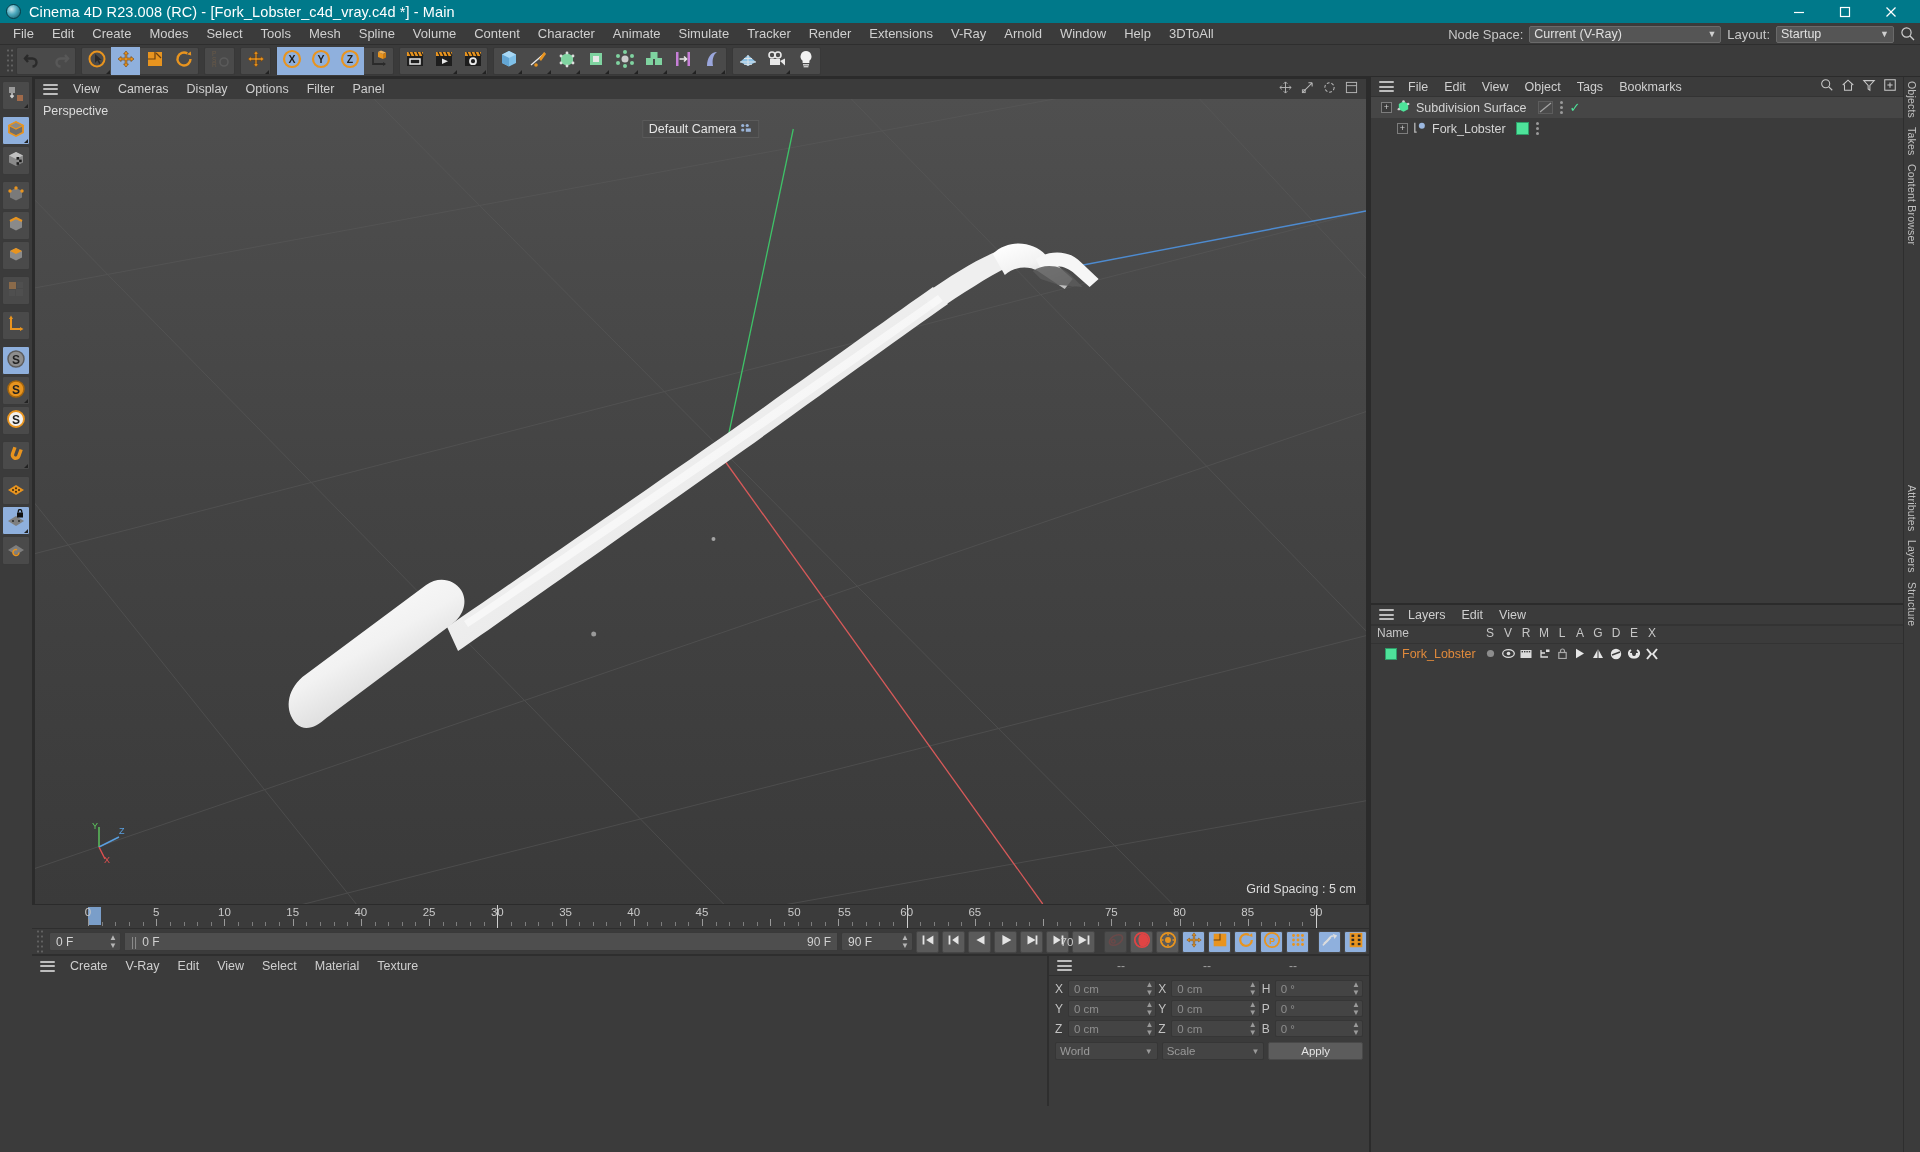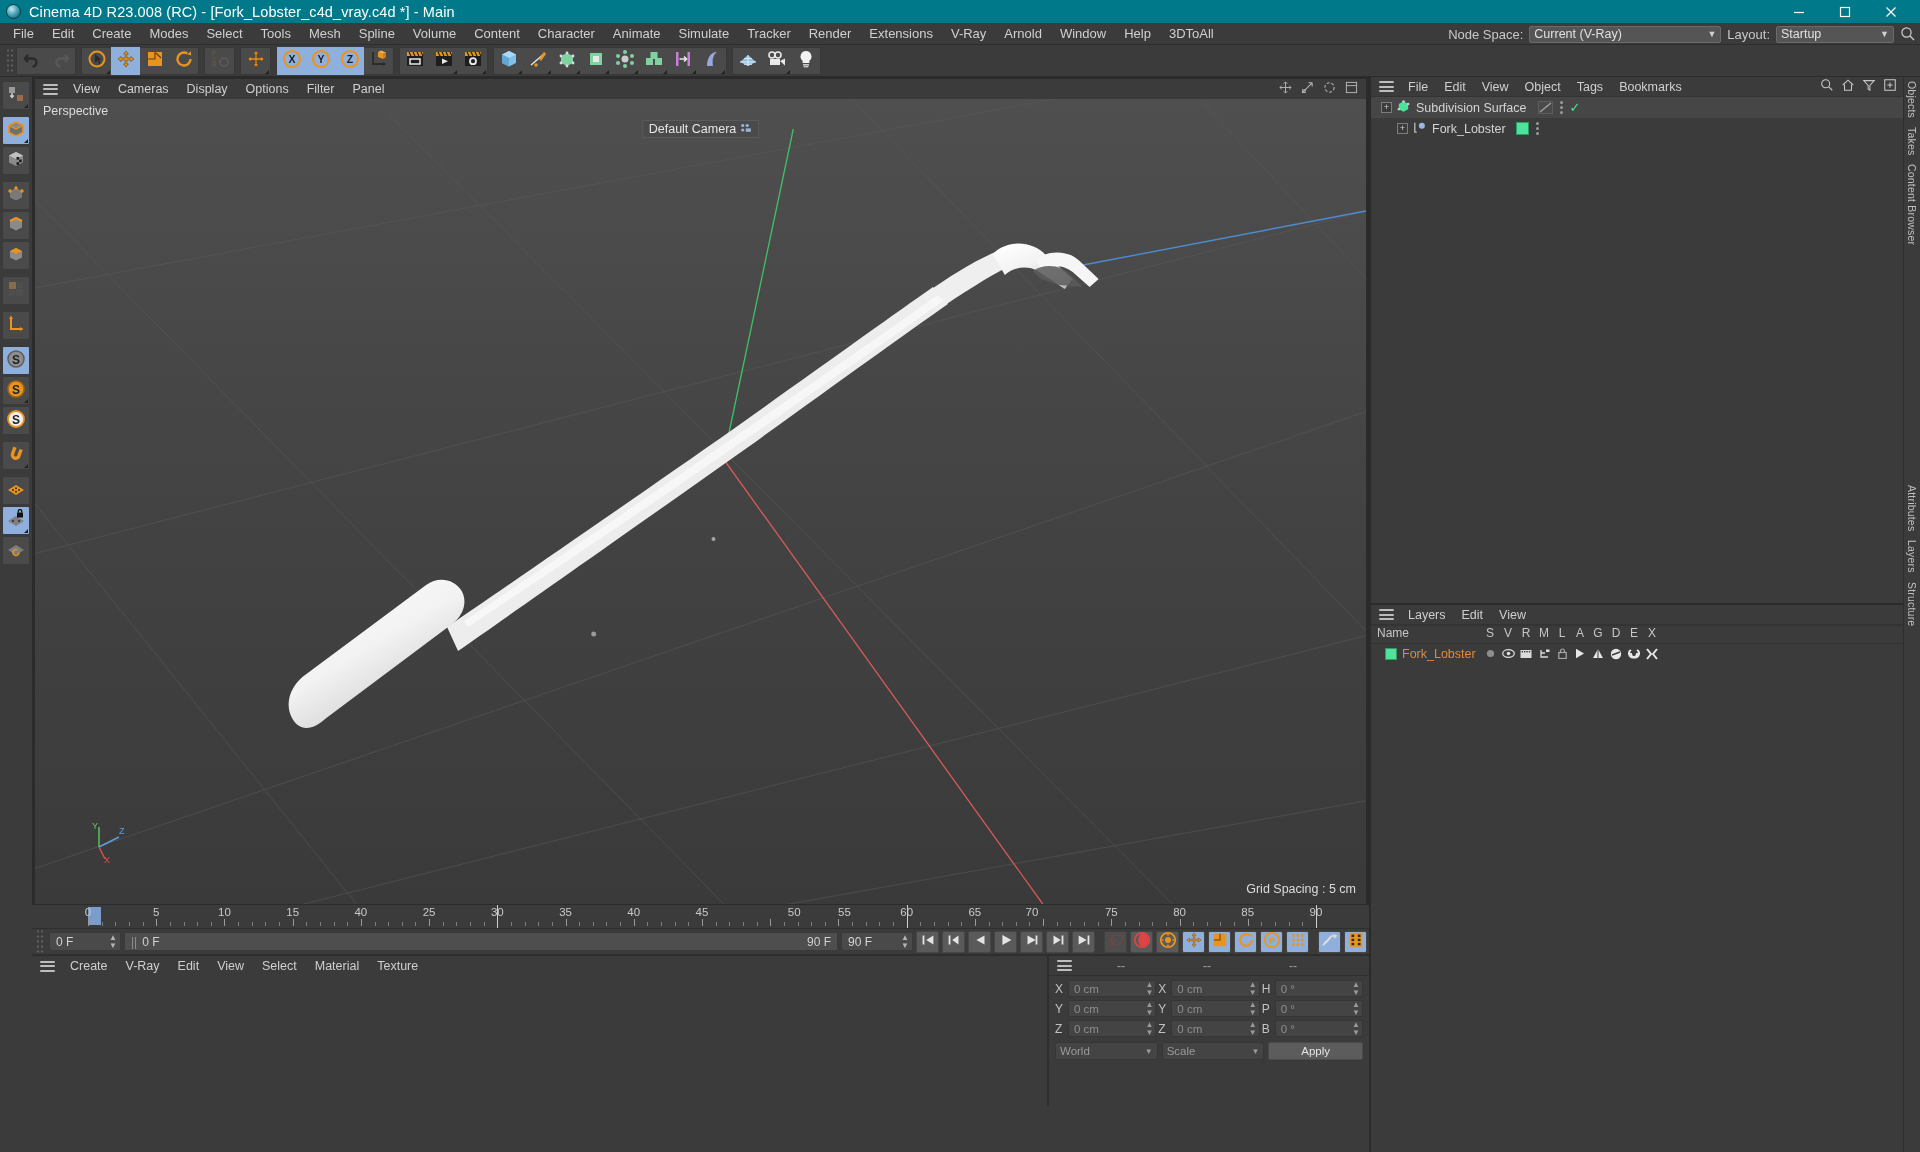--- a/index.html
+++ b/index.html
@@ -763,21 +763,21 @@
           <div class="tick" style="left: 888.311px; height: 4px; background: rgb(125, 125, 125);"></div>
           <div class="tick" style="left: 901.956px; height: 4px; background: rgb(125, 125, 125);"></div>
           <div class="tick" style="left: 915.6px; height: 4px; background: rgb(125, 125, 125);"></div>
           <div class="tick" style="left: 929.244px; height: 4px; background: rgb(125, 125, 125);"></div>
           <div class="tick-lab" style="left: 942.889px;">65</div>
           <div class="tick" style="left: 942.889px; height: 7px;"></div>
           <div class="tick" style="left: 956.533px; height: 4px; background: rgb(125, 125, 125);"></div>
           <div class="tick" style="left: 970.178px; height: 4px; background: rgb(125, 125, 125);"></div>
           <div class="tick" style="left: 983.822px; height: 4px; background: rgb(125, 125, 125);"></div>
           <div class="tick" style="left: 997.467px; height: 4px; background: rgb(125, 125, 125);"></div>
-          <div class="tick-lab" style="left: 1000px;">70</div>
+          <div class="tick-lab" style="left: 1035px; margin-top: 30px;">70</div>
           <div class="tick" style="left: 1011.11px; height: 7px;"></div>
           <div class="tick" style="left: 1024.76px; height: 4px; background: rgb(125, 125, 125);"></div>
           <div class="tick" style="left: 1038.4px; height: 4px; background: rgb(125, 125, 125);"></div>
           <div class="tick" style="left: 1052.04px; height: 4px; background: rgb(125, 125, 125);"></div>
           <div class="tick" style="left: 1065.69px; height: 4px; background: rgb(125, 125, 125);"></div>
           <div class="tick-lab" style="left: 1079.33px;">75</div>
           <div class="tick" style="left: 1079.33px; height: 7px;"></div>
           <div class="tick" style="left: 1092.98px; height: 4px; background: rgb(125, 125, 125);"></div>
           <div class="tick" style="left: 1106.62px; height: 4px; background: rgb(125, 125, 125);"></div>
           <div class="tick" style="left: 1120.27px; height: 4px; background: rgb(125, 125, 125);"></div>

